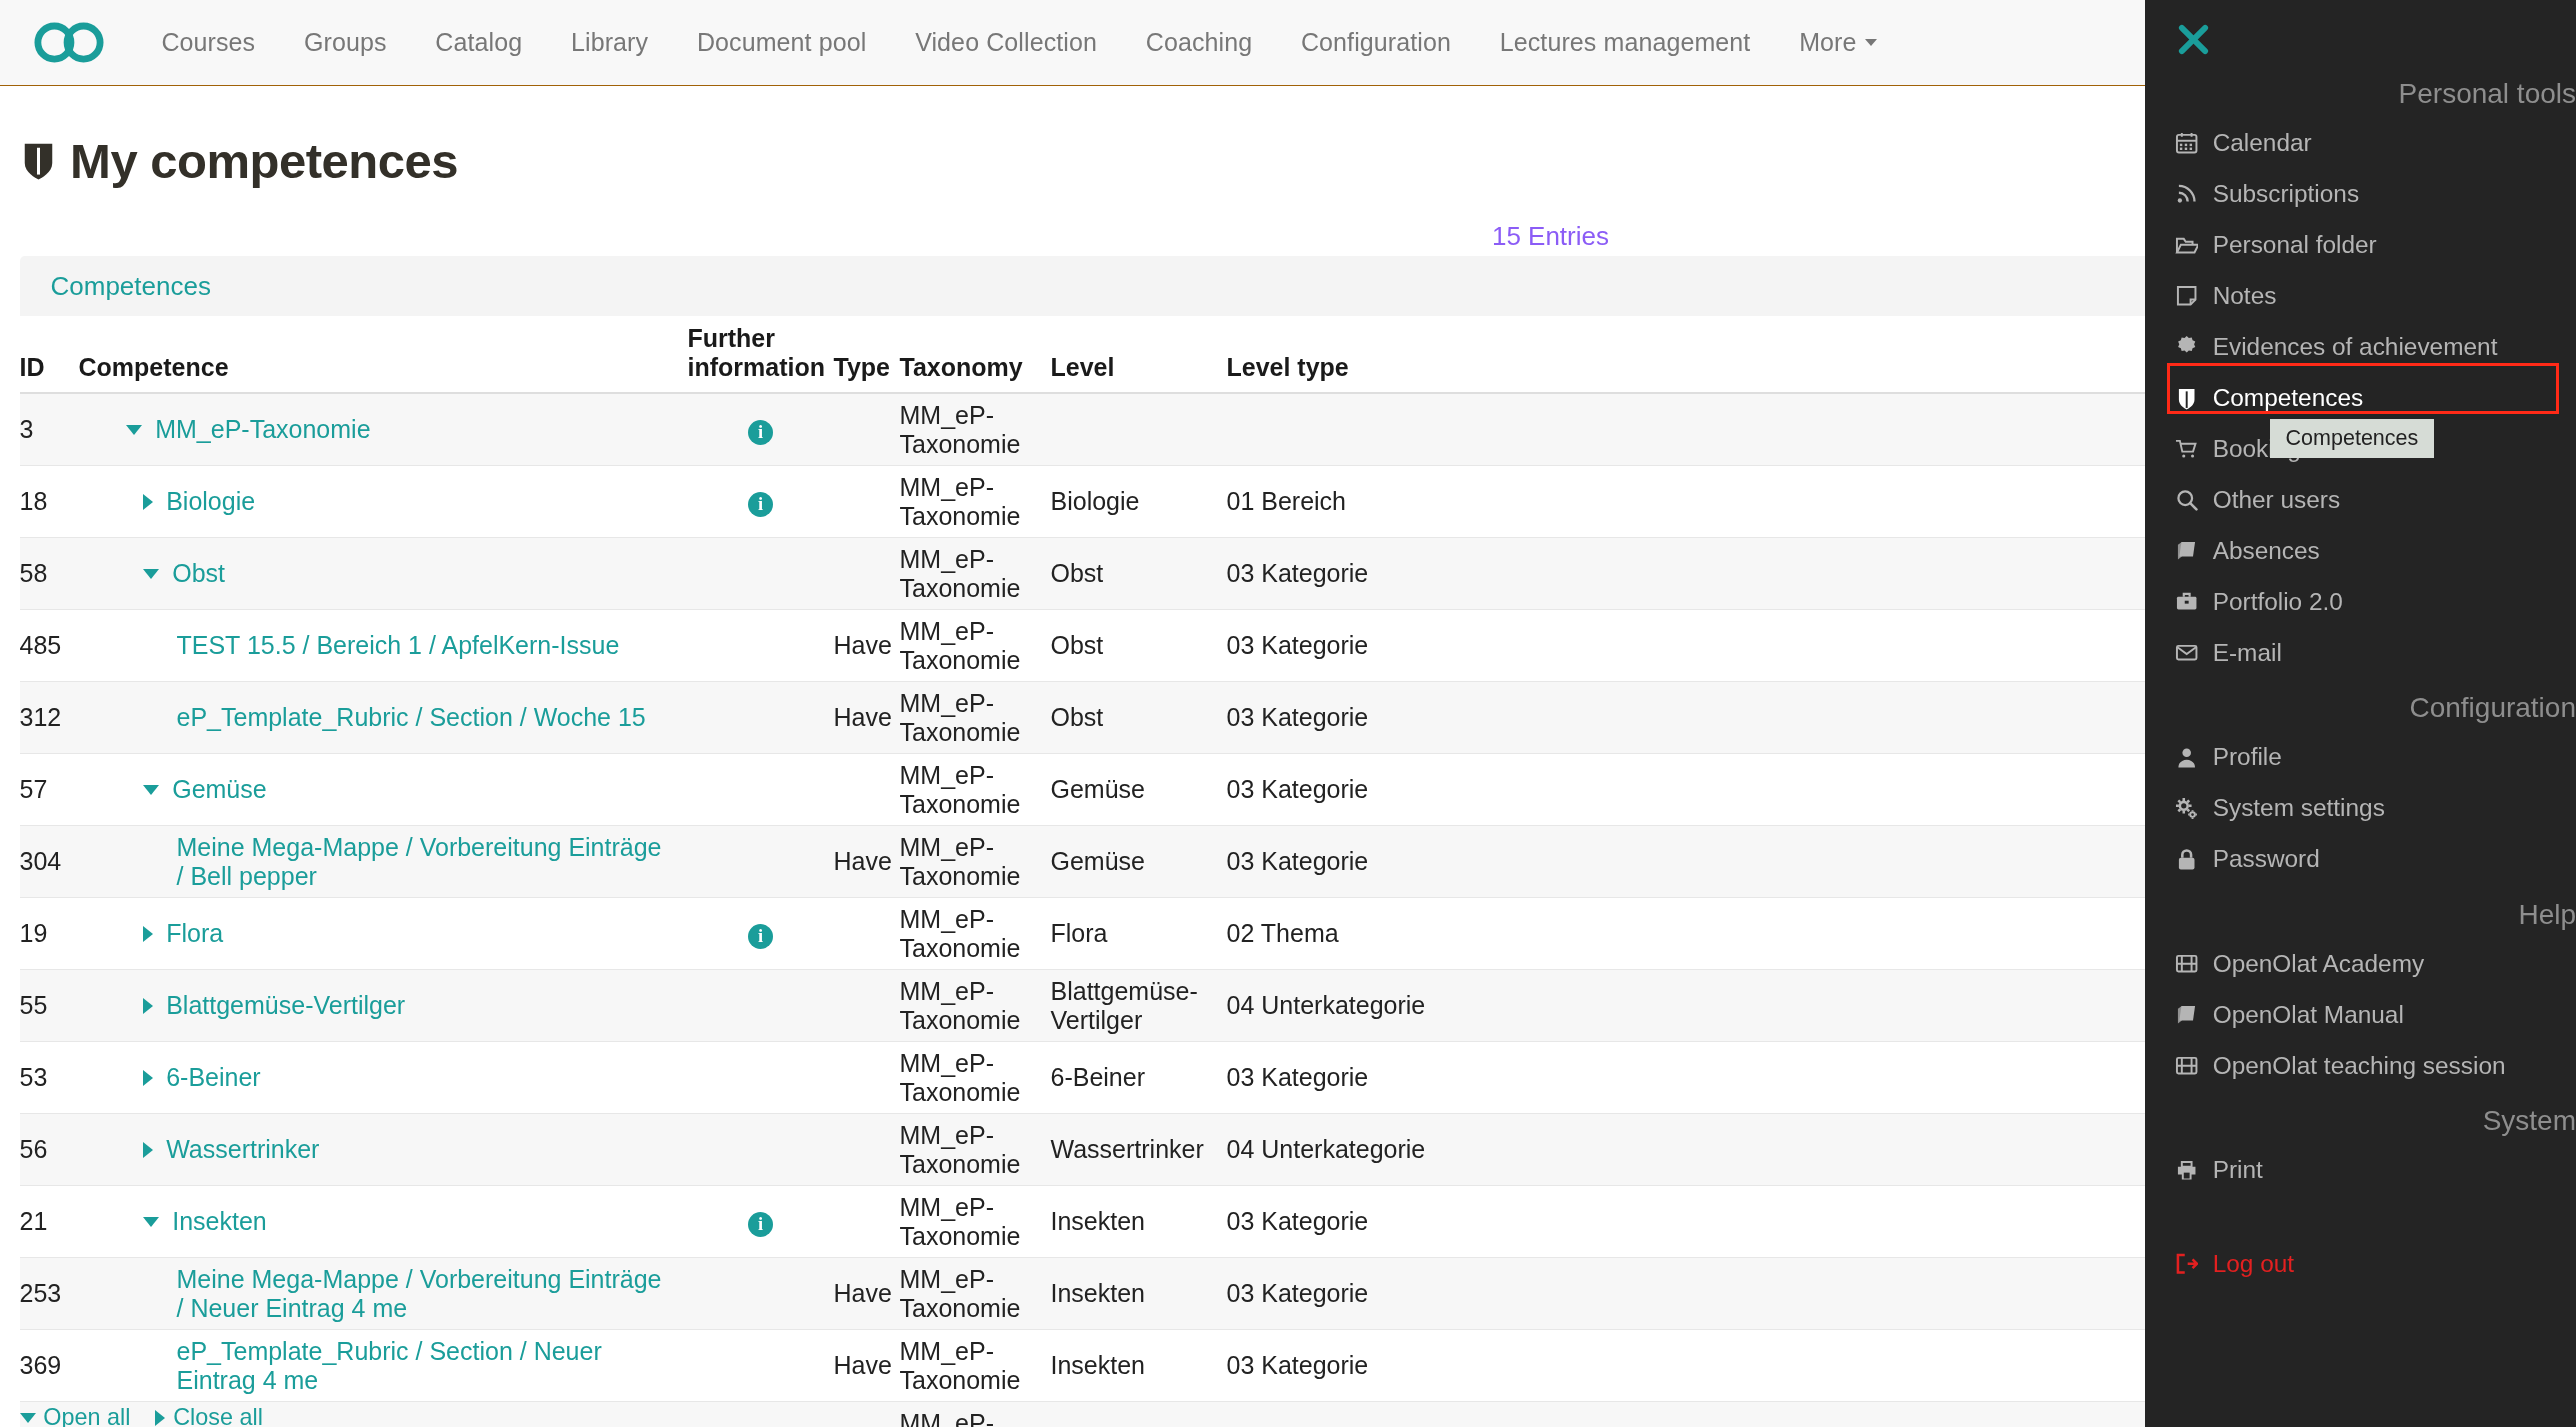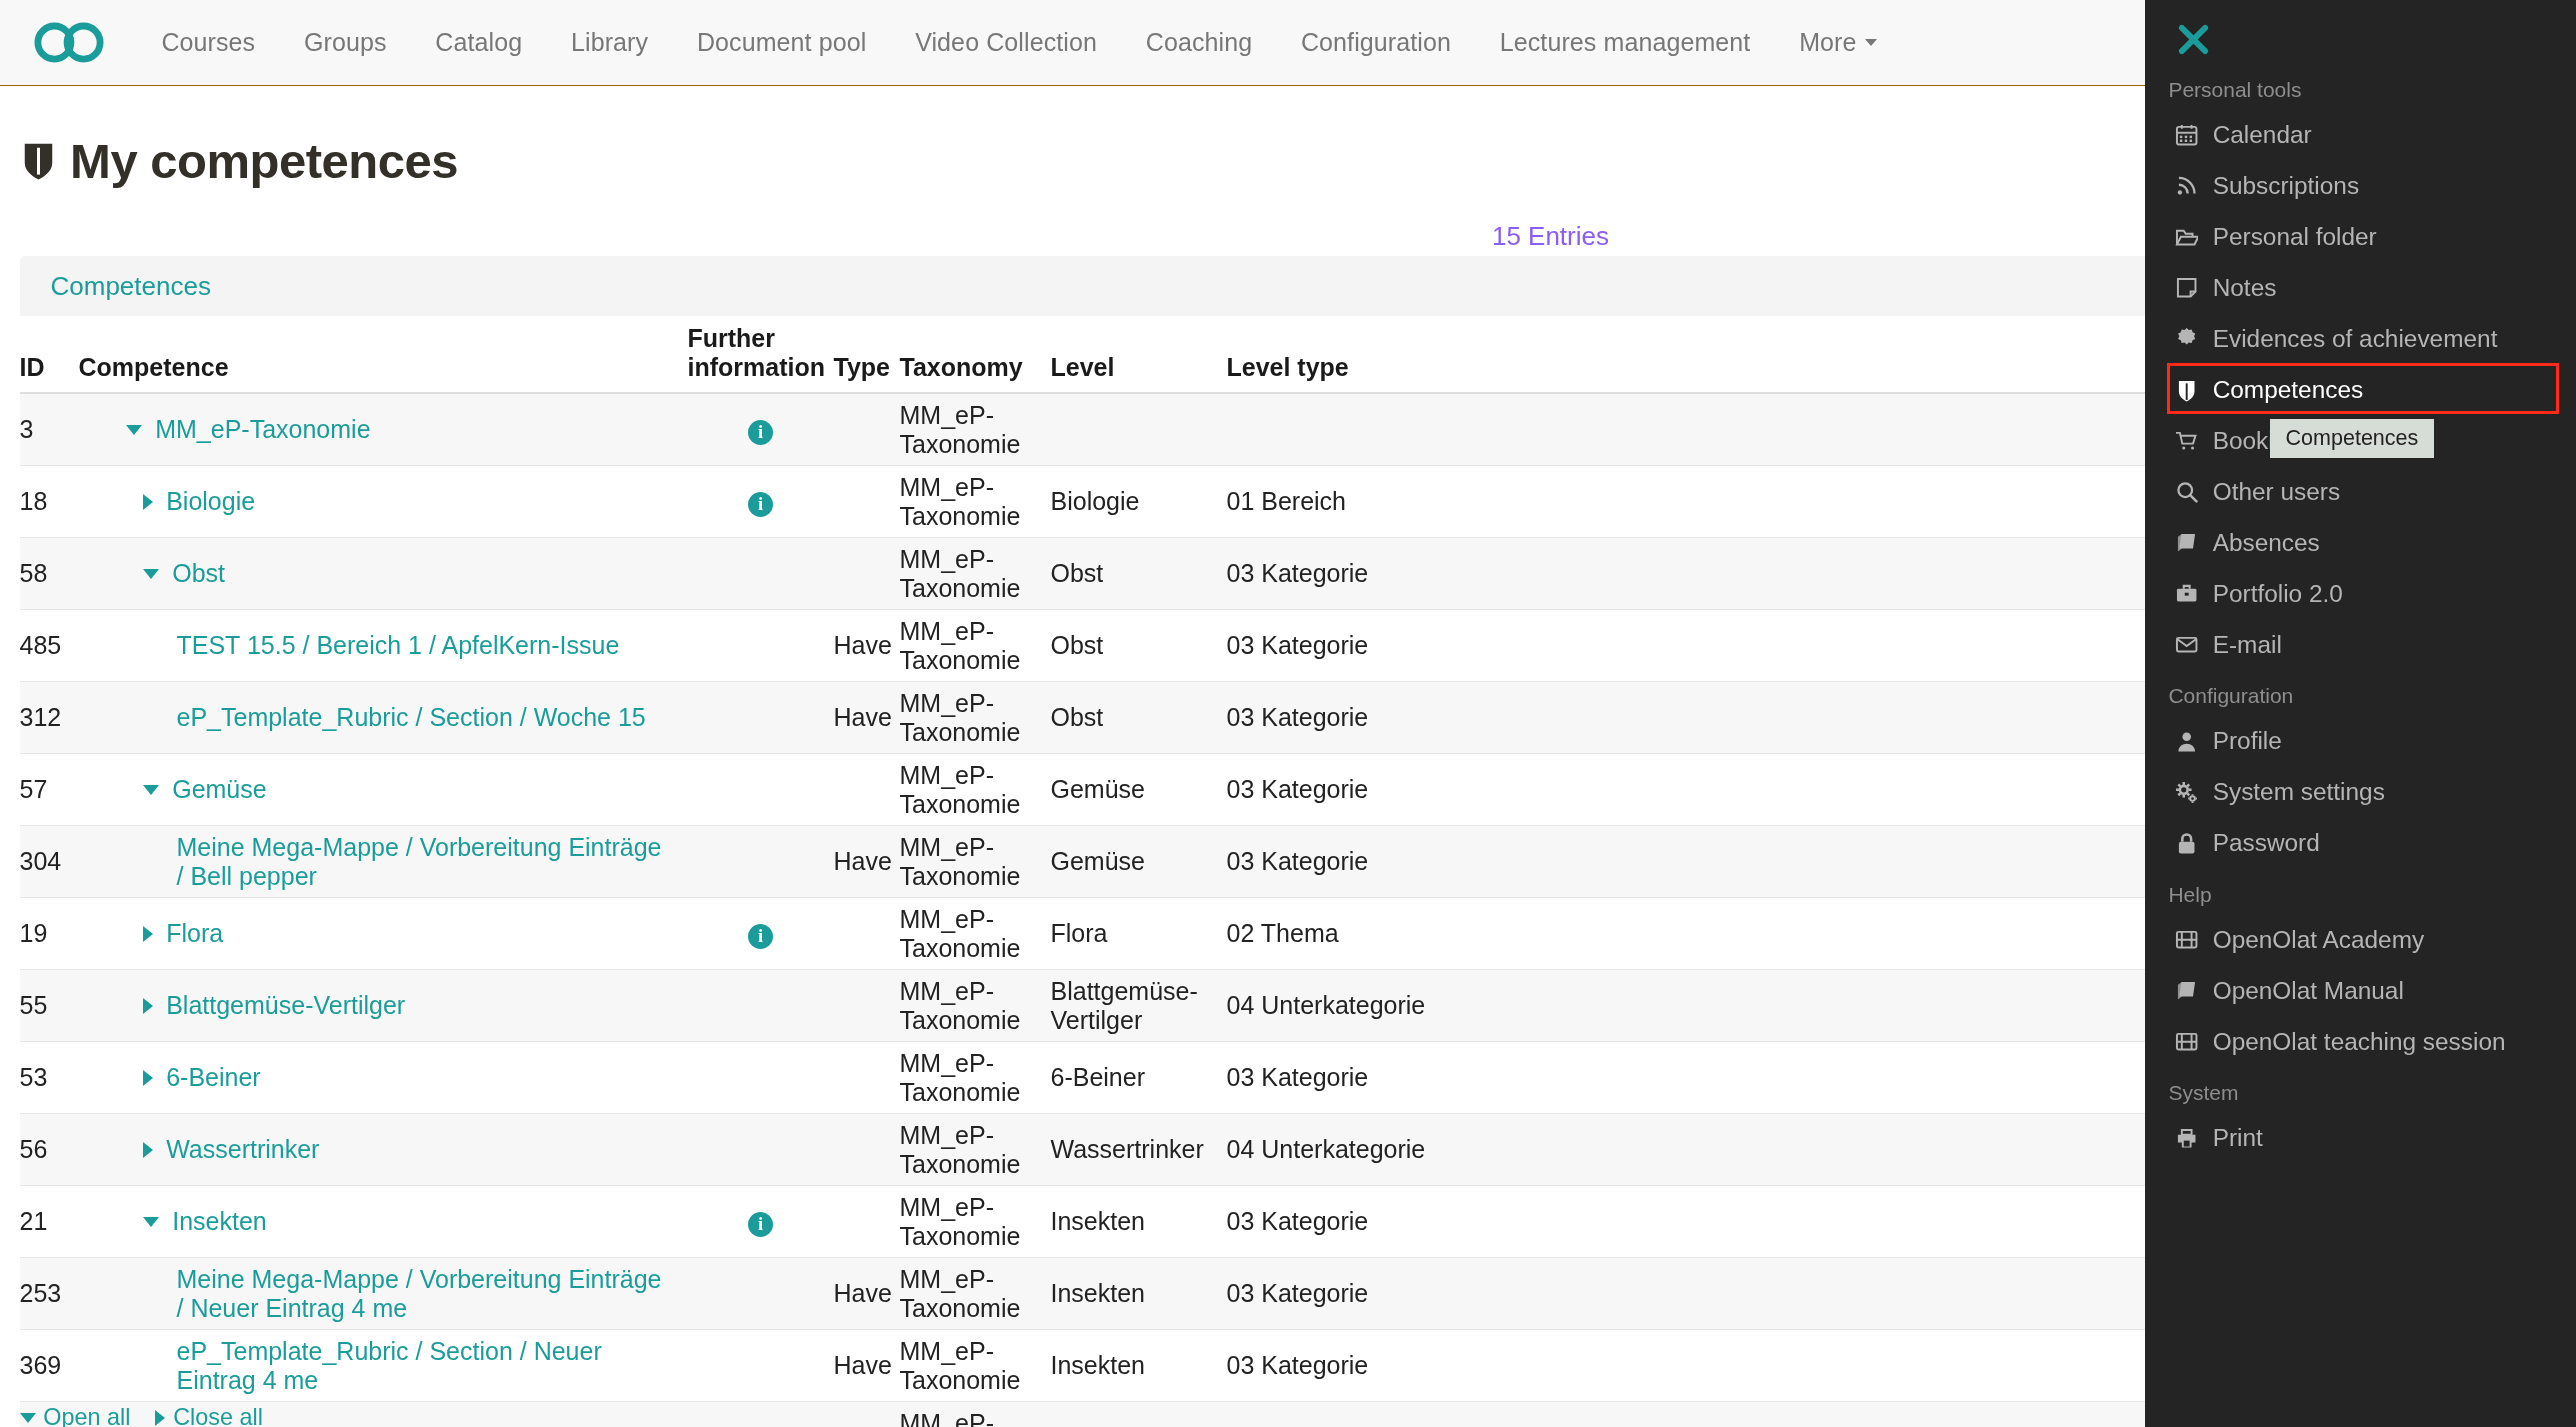--- a/index.html
+++ b/index.html
@@ -123,21 +123,21 @@
   .sidepanel {
     position: absolute; right: 0; top: 0;
     width: 431px; height: 1427px; background: #242424;
     color: #a9a9a9; font-size: 24.4px;
   }
   .close-x {
     position: absolute; left: 31px; top: 21.5px;
     width: 35px; height: 35px; cursor: pointer;
   }
   .sp-section {
-    color: #8e8e8e; font-size: 21px; padding: 0 0 7.8px 23.4px;
+    color: #8e8e8e; font-size: 28px; padding: 0 0 7.8px 23.4px; text-align: right;
   }
   .sp-list { list-style: none; }
   .sp-item {
     display: flex; align-items: center; gap: 13.7px;
     height: 51px; padding-left: 29px; cursor: pointer;
     color: #b5b5b5; font-size: 24.4px; white-space: nowrap;
   }
   .sp-item .ic {
     width: 25px; height: 25px; flex: 0 0 25px;
     display: flex; align-items: center; justify-content: center;
@@ -609,20 +609,31 @@
                   <path d="M3 8h18v8h-4v5H7v-5H3z" fill="currentColor"></path>
                   <rect x="9" y="14" width="6" height="6" fill="#242424"></rect>
                 </svg>
               </span>
               <span>Print</span>
             </div>
           </div>
         </div>
         <div class="sp-sect-wrap">
           <div class="sp-gap"></div>
+          <div class="sp-list">
+            <div class="sp-item logout">
+              <span class="ic">
+                <svg viewBox="0 0 24 24" width="23.4" height="23.4">
+                  <path d="M10 3H3v18h7" fill="none" stroke="currentColor" stroke-width="2.6"></path>
+                  <path d="M13 12h9M18 7.5l4.5 4.5L18 16.5" fill="none" stroke="currentColor" stroke-width="2.6"></path>
+                </svg>
+              </span>
+              <span>Log out</span>
+            </div>
+          </div>
         </div>
       </div>
     <div class="sp-highlight" id="sp-hl" style="top: 363px;"></div>
     <div class="tooltip" id="sp-tip" style="top: 419px; left: 125px;">Competences</div>
   </div>
 
 </div>
 
 
 </body></html>

